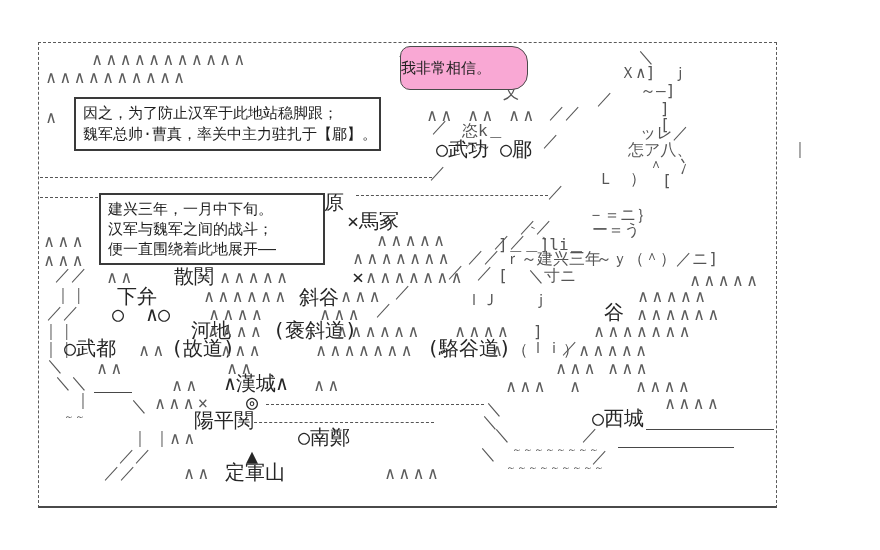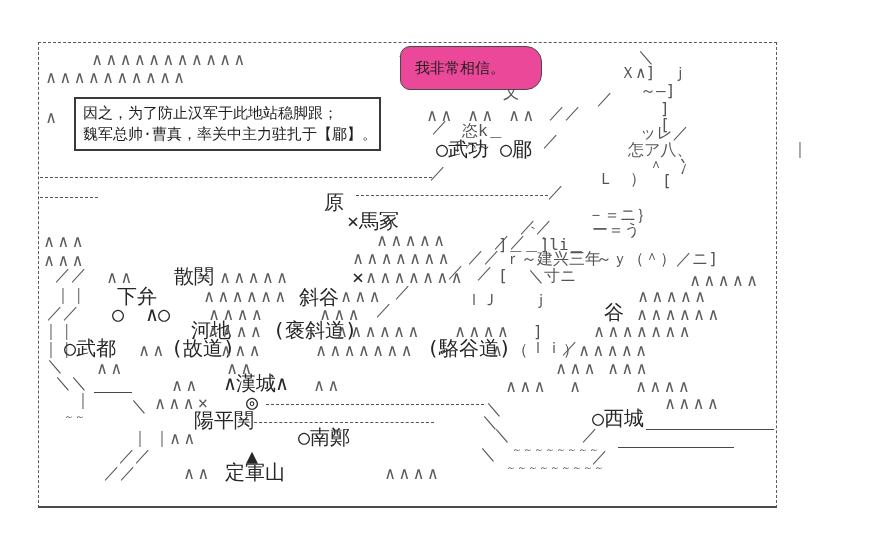--- a/index.html
+++ b/index.html
@@ -26,22 +26,22 @@
   .infobox{
     position:absolute;background:#ffffff;border:2px solid #3a3a3a;
     padding:4px 7px;font-size:15px;line-height:21px;color:#1e1e1e;
     z-index:3;white-space:nowrap;
   }
   .box1{left:74px;top:97px;width:289px;}
   .box2{left:99px;top:193px;width:208px;line-height:20px;}
   .bubble{
     position:absolute;left:400px;top:46px;width:126px;height:42px;
     border:1.5px solid #4a4a4a;border-radius:10px 16px 16px 10px;
-    display:flex;align-items:center;padding-left:14px;
-    font-size:15px;color:#1e1e1e;background:#ec4899;z-index:3;white-space:nowrap;
+    display:flex;align-items:center;
+    font-size:15px;color:#1e1e1e;background:#f9a8d4;z-index:3;white-space:nowrap;
   }
 </style>
 </head>
 <body>
 
 <div class="stage">
 
   <div class="frame"></div>
 
   <div id="map">
@@ -187,14 +187,19 @@
 
   <div class="bubble">
     <span>我非常相信。</span>
   </div>
 
   <div class="infobox box1">
     <div>因之，为了防止汉军于此地站稳脚跟；</div>
     <div>魏军总帅·曹真，率关中主力驻扎于【郿】。</div>
   </div>
 
+  <div class="infobox box2">
+    <div>建兴三年，一月中下旬。</div>
+    <div>汉军与魏军之间的战斗；</div>
+    <div>便一直围绕着此地展开——</div>
+  </div>
 
 </div>
 
 </body></html>

